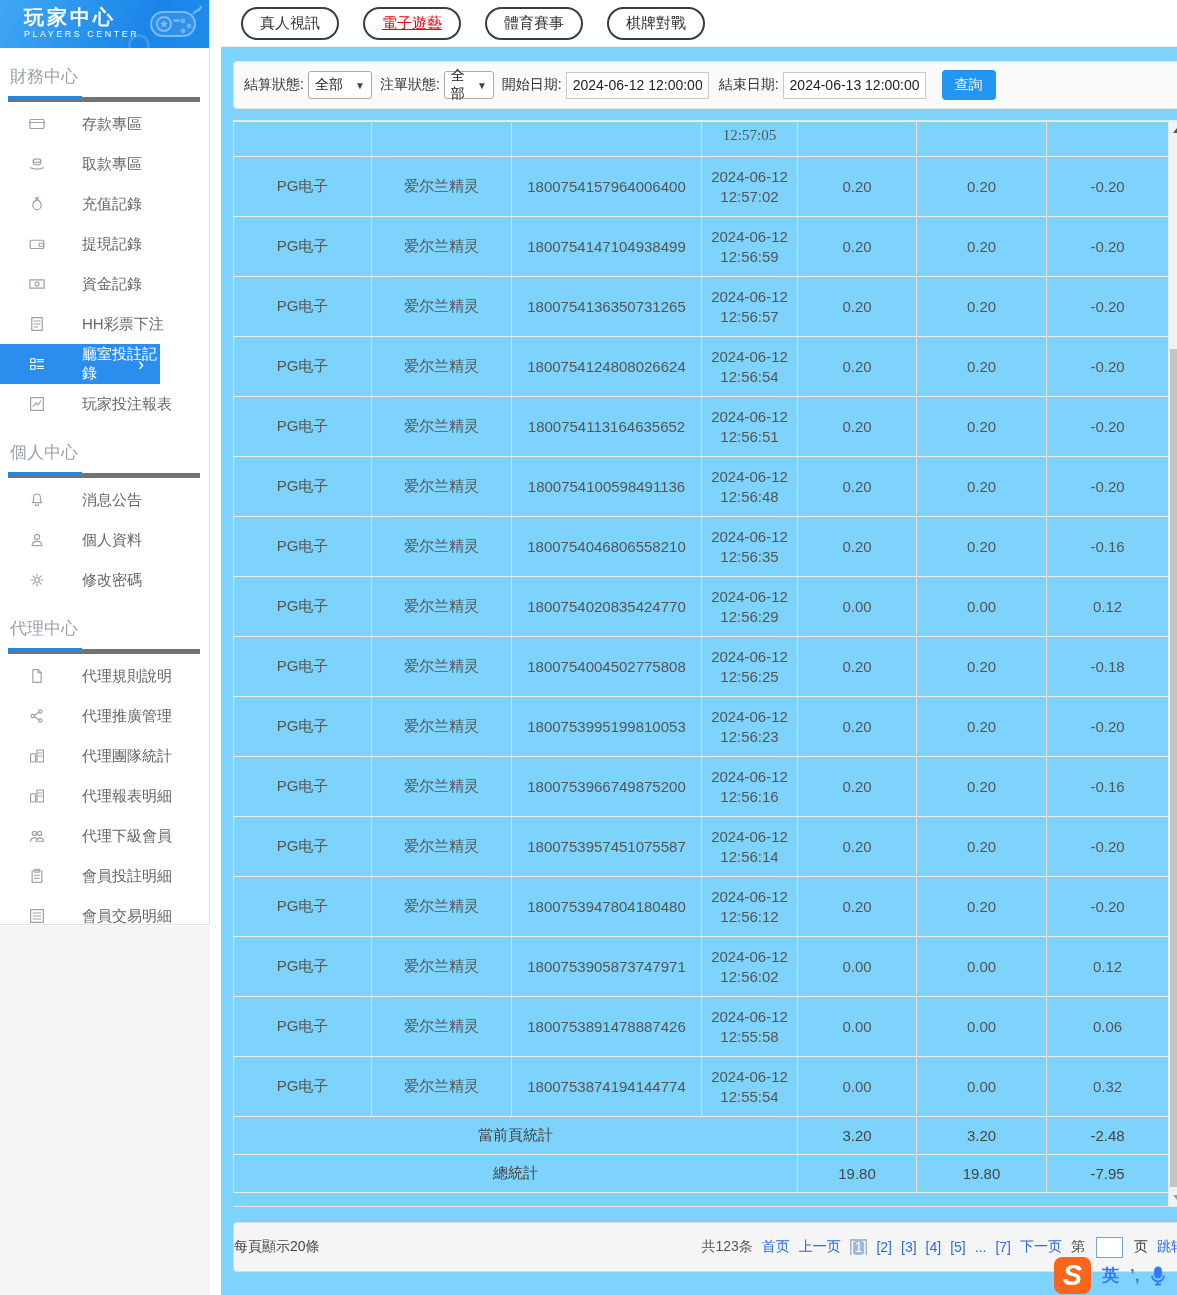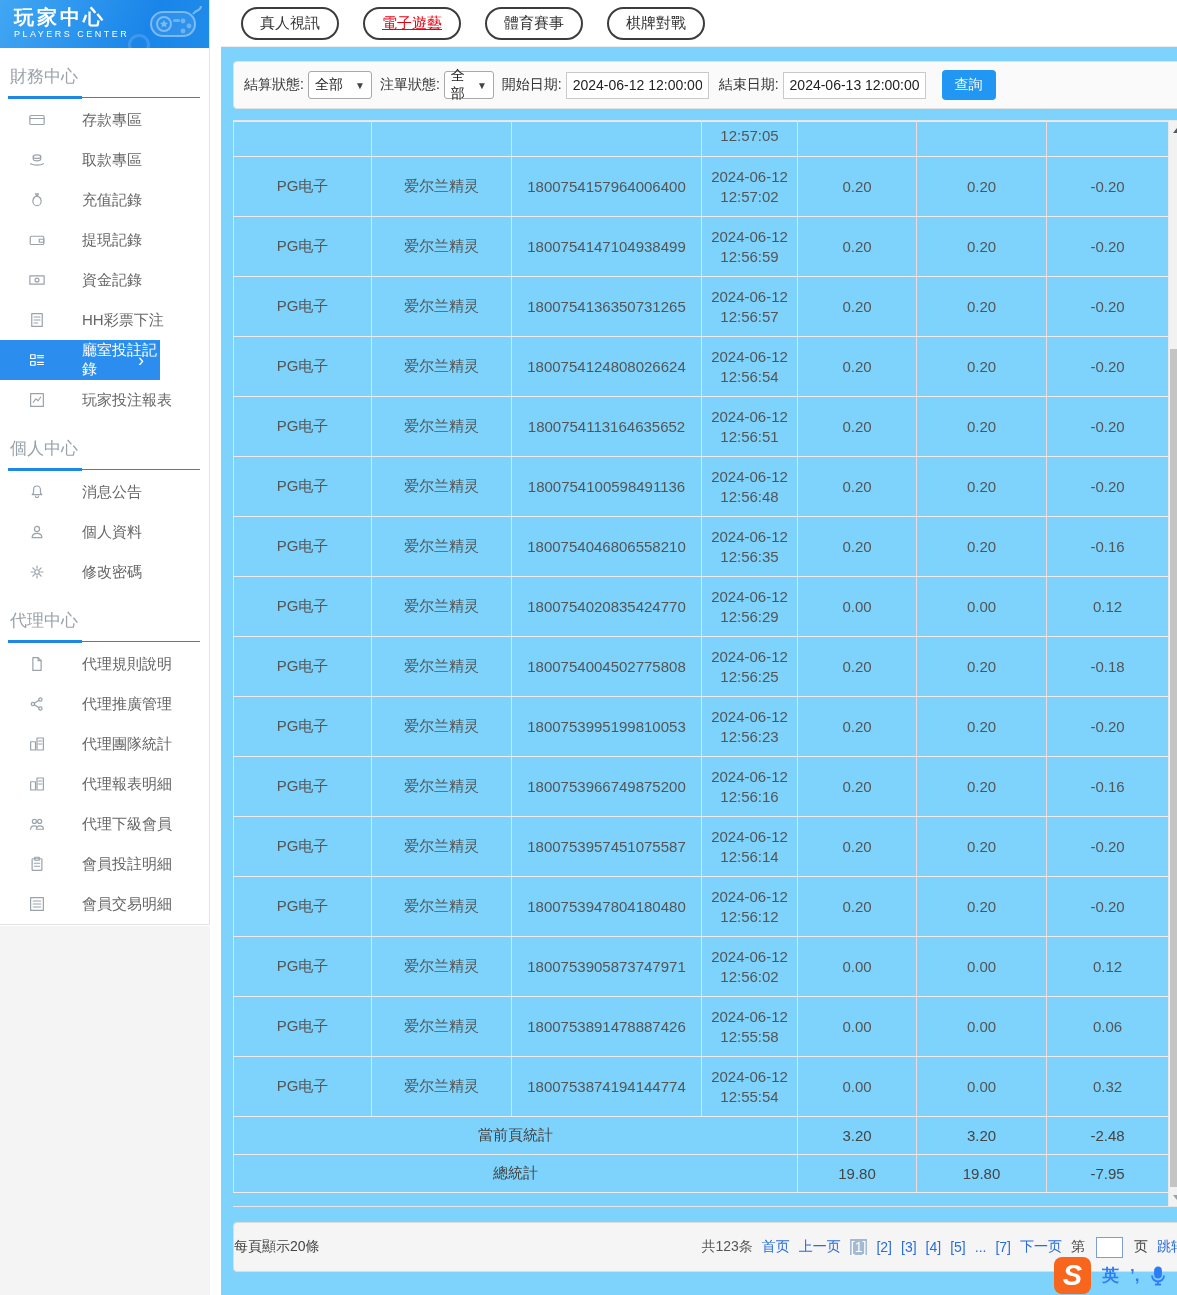--- a/index.html
+++ b/index.html
@@ -7,29 +7,29 @@
   body {
     width:1177px; height:1295px; position:relative; overflow:hidden;
     background:#fff; font-family:"Liberation Sans", sans-serif; color:#333;
   }
 
   
   .sidebar { position:absolute; left:0; top:0; width:210px; height:925px;
     background:#fff; border-right:1px solid #e4e4e4; border-bottom:1px solid #e4e4e4; }
   .sidebar-footer { position:absolute; left:0; top:926px; width:210px; height:369px; background:#f4f4f4; }
   .sidebar-header { height:48px; background:linear-gradient(115deg,#41a7f3 0%,#1a85e9 70%,#1f8ce9 100%);
-    position:relative; padding:5px 0 0 14px; color:#fff; overflow:hidden; }
+    position:relative; padding:5px 0 0 24px; color:#fff; overflow:hidden; }
   .sidebar-title { font-size:20px; font-weight:bold; letter-spacing:3px; line-height:24px; }
   .sidebar-subtitle { font-size:9px; letter-spacing:2.5px; margin-top:0; }
   .hdr-deco { position:absolute; right:4px; top:2px; opacity:.55; }
   .hdr-swirl { position:absolute; left:128px; top:34px; width:22px; height:22px; border-radius:50%;
     border:3px solid rgba(255,255,255,.25); opacity:.6; }
 
   .section-title { margin:17px 0 0 8px; width:192px; color:#99a1aa; font-size:17px;
-    padding:0 0 9px 2px; border-bottom:1px solid #737373; position:relative; }
+    padding:0 0 9px 2px; border-bottom:5px solid #737373; position:relative; }
   .section-title::after { content:""; position:absolute; left:0; bottom:-2px; width:74px; height:3px; background:#1e88e5; }
 
   .menu { padding-top:2px; }
   .menu-item { height:40px; display:flex; align-items:center; padding-left:28px; gap:36px;
     color:#666; font-size:15px; cursor:pointer; position:relative; }
   .mi-icon { width:18px; height:18px; color:#9aa2ab; display:inline-flex; }
   .mi-icon svg { width:18px; height:18px; }
   .menu-item.active { background:#2b8ded; color:#fff; width:160px; }
   .menu-item.active .mi-icon { color:#fff; }
   .chev { position:absolute; right:16px; font-size:18px; color:#fff; line-height:1; }
@@ -60,21 +60,21 @@
     border:none; border-radius:4px; font-size:14px; cursor:pointer; font-family:"Liberation Sans",sans-serif; }
 
   
   .table-wrap { position:absolute; left:12px; top:120px; width:952px; height:1087px; }
   .table-viewport { position:absolute; left:0; top:0; width:935px; height:1087px; overflow:hidden;
     border-top:1px solid #e6e6e6; border-bottom:1px solid #e6e6e6; }
   table { width:935px; border-collapse:collapse; table-layout:fixed; font-size:15px; color:#555; }
   td { border-top:1px solid #ececec; border-bottom:1px solid #ececec;
        border-left:1px solid #f3dada; border-right:1px solid #f3dada;
        height:60px; text-align:center; vertical-align:middle; padding:0 2px; overflow:hidden; }
-  tr.partial td { height:35px; vertical-align:top; padding-top:5px; }
+  tr.partial td { height:35px; vertical-align:top; padding-top:5px;font-family:Liberation Serif, serif; }
   tr.summary td { height:38px; color:#444; }
   .dt-line { display:block; line-height:20px; }
 
   
   .vscroll { position:absolute; right:0; top:0; width:17px; height:1087px;
     background:#f2f2f2; border:1px solid #e8e8e8; }
   .vs-arrow { position:absolute; left:0; width:15px; height:16px; display:flex; align-items:center; justify-content:center; }
   .vs-arrow.up { top:1px; }
   .vs-arrow.down { bottom:1px; }
   .tri-up { width:0; height:0; border-left:4px solid transparent; border-right:4px solid transparent; border-bottom:5px solid #55585c; }

